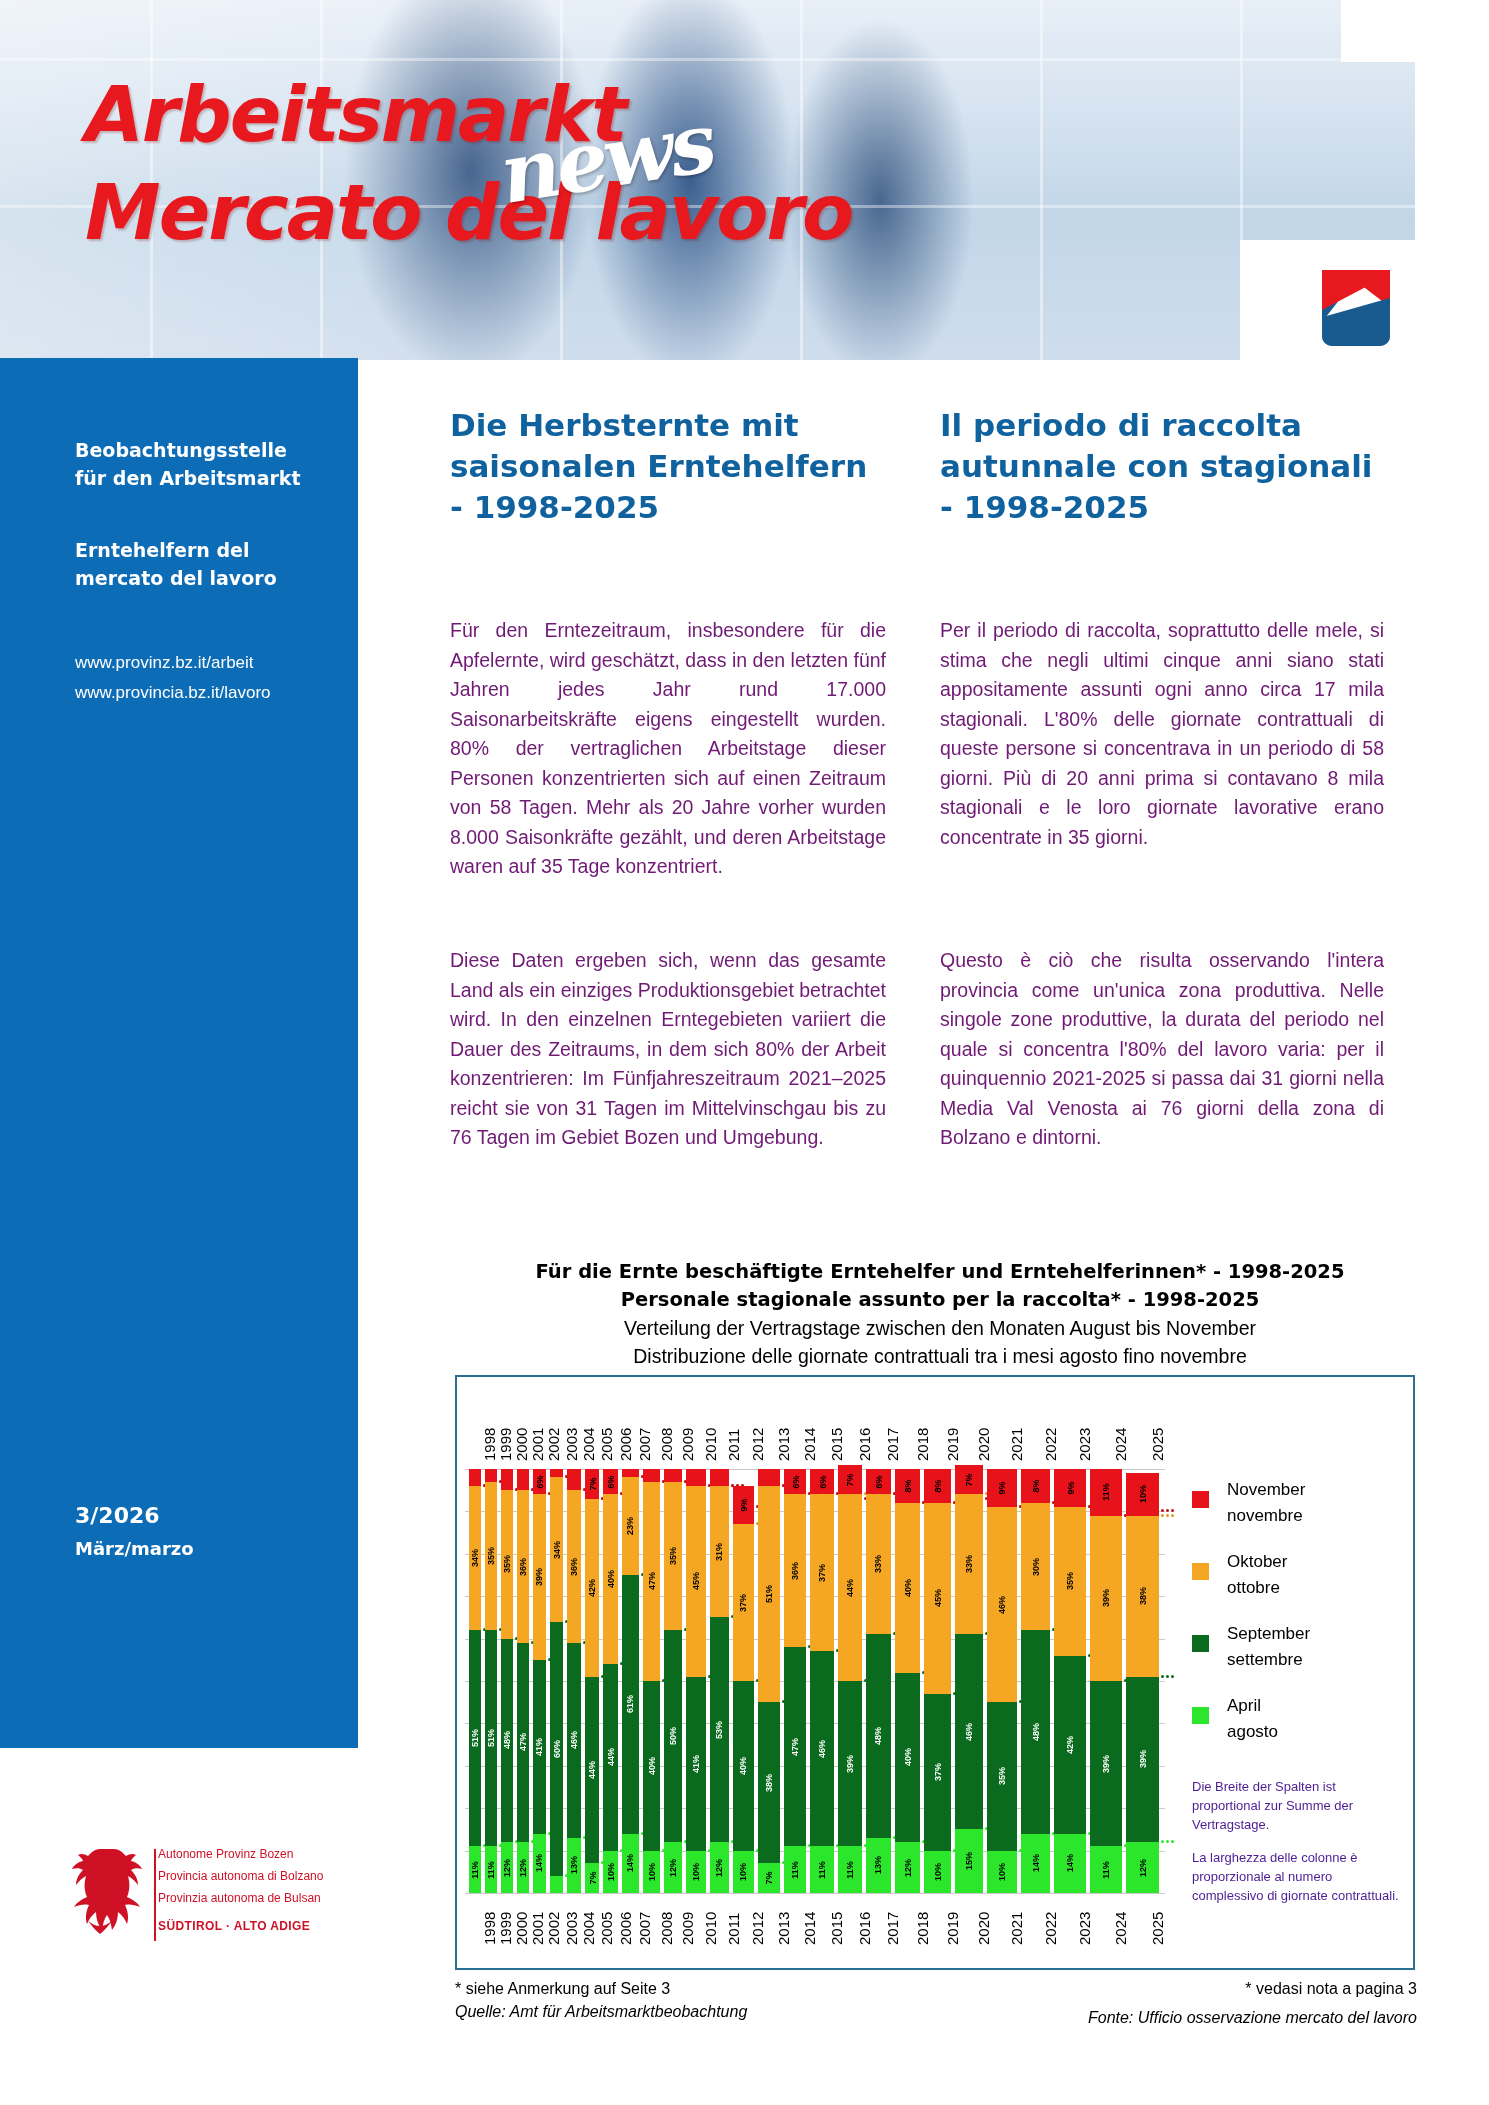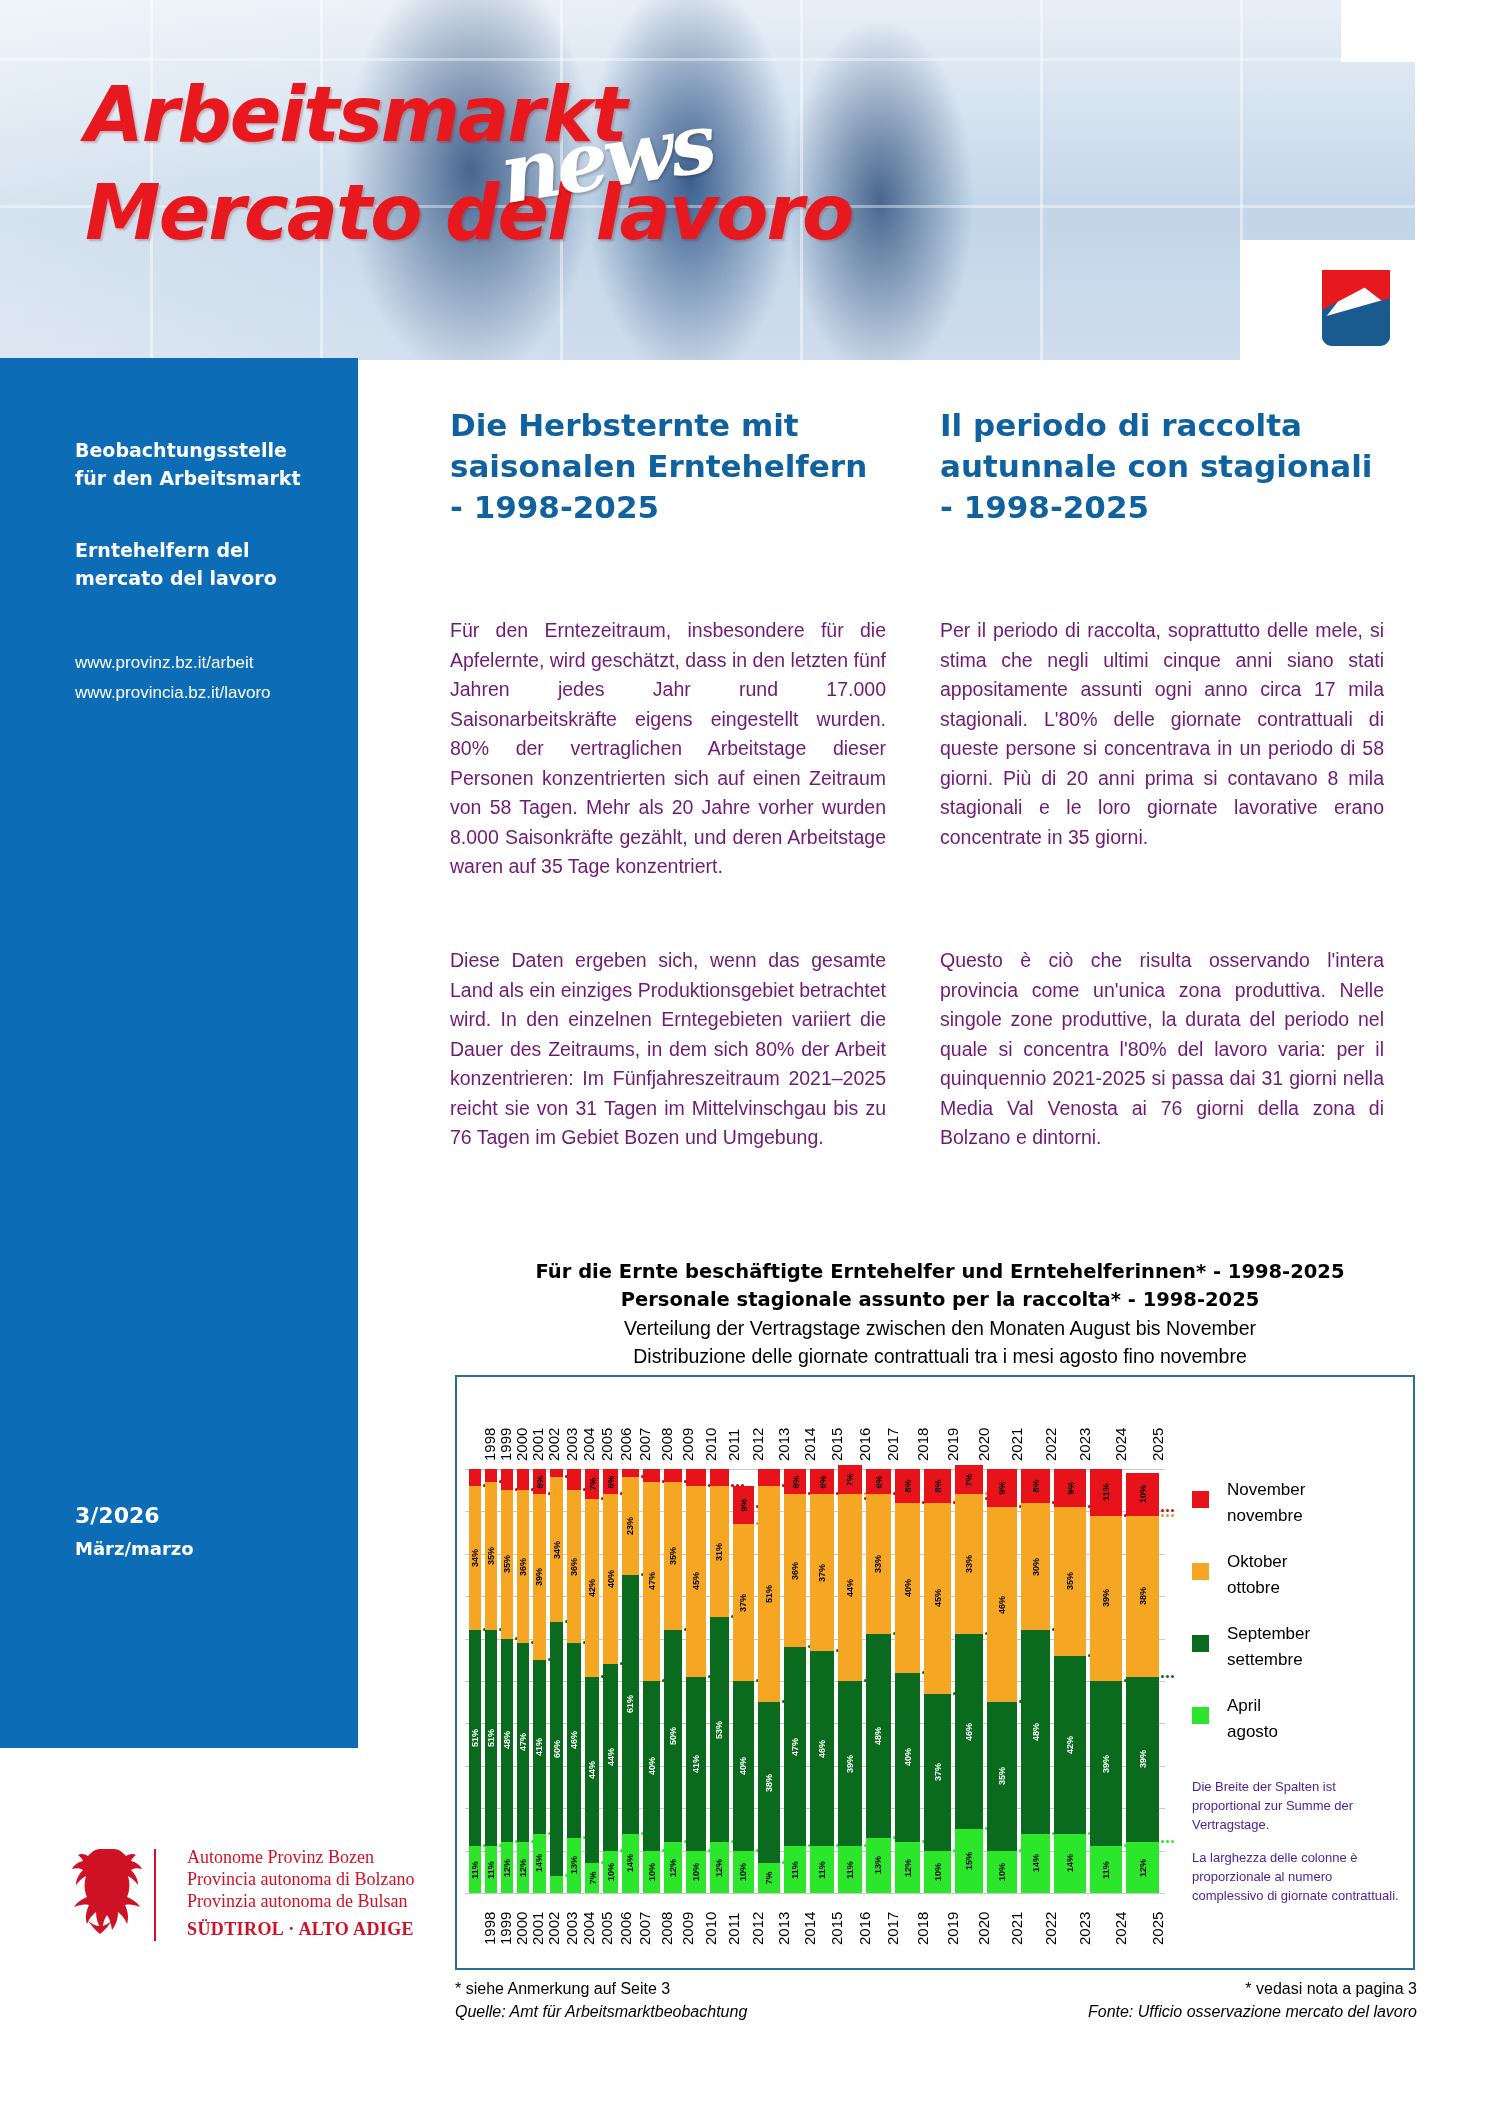--- a/index.html
+++ b/index.html
@@ -102,22 +102,22 @@
   }
   
   #logo{
     position:absolute; left:58px; top:1843px; width:330px; height:110px;
   }
   #eagle{ position:absolute; left:0; top:2px; width:84px; height:96px; }
   #logo-sep{
     position:absolute; left:96px; top:6px; width:2px; height:92px; background:#cf1126;
   }
   .logo-line{
-    position:absolute; left:129px; color:#cf1126; font-size:18px;
-    font-family:Liberation Serif, serif; white-space:nowrap;
+    position:absolute; left:100px; color:#cf1126; font-size:12px;
+    font-family:Liberation Sans, sans-serif; white-space:nowrap;
   }
   #ll1{ top:4px; } #ll2{ top:26px; } #ll3{ top:48px; }
   #ll4{ top:76px; font-weight:bold; letter-spacing:.4px; }
   
   #content{ position:absolute; left:0; top:358px; width:1489px; }
   .col-head{
     position:absolute; color:#10629f; font-weight:bold; font-size:31px; line-height:41px;
     font-family:"DejaVu Sans", sans-serif;
   }
   #head-de{ left:450px; top:47px; width:420px; }
@@ -164,21 +164,21 @@
   #legend{ position:absolute; left:735px; top:100px; width:200px; }
   .lg-item{ position:relative; height:72px; }
   .lg-sw{ position:absolute; left:0; top:14px; width:17px; height:17px; }
   .lg-tx{ position:absolute; left:35px; top:0; font-size:17px; line-height:26px; font-family:"Liberation Sans", sans-serif; color:#000;}
   #legend-note{ position:absolute; left:735px; top:400px; width:215px; font-size:13px; line-height:19px; font-family:"Liberation Sans", sans-serif; color:#4c1d95;}
   #legend-note .p2{ margin-top:14px; }
   
   #fn-left{ position:absolute; left:455px; top:1622px; font-size:16px; font-family:"Liberation Sans", sans-serif; color:#000;}
   #fn-left .src{ font-style:italic; display:block; margin-top:5px;}
   #fn-right{ position:absolute; right:72px; top:1622px; font-size:16px; text-align:right; font-family:"Liberation Sans", sans-serif; color:#000;}
-  #fn-right .src{ font-style:italic; display:block; margin-top:5px;}
+  #fn-right .src{ font-style:italic; display:block; margin-top:11px;}
 </style>
 </head>
 <body>
 
 <div id="banner">
   <div class="glass-v" style="left:150px"></div>
   <div class="glass-v" style="left:320px"></div>
   <div class="glass-v" style="left:560px"></div>
   <div class="glass-v" style="left:800px"></div>
   <div class="glass-v" style="left:1040px"></div>

